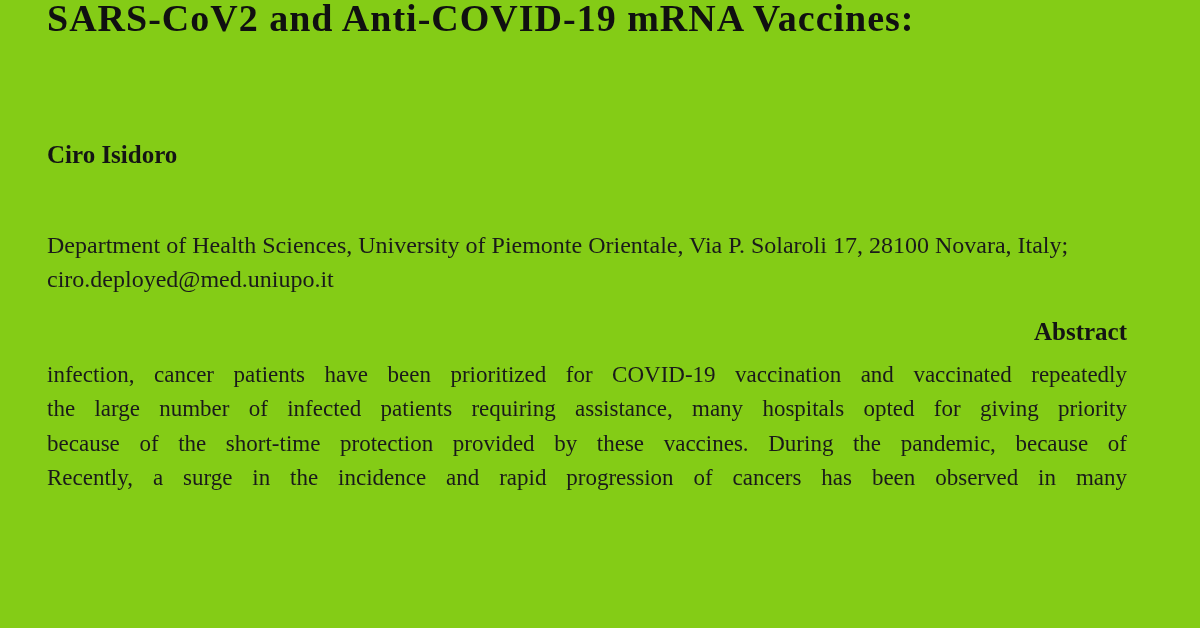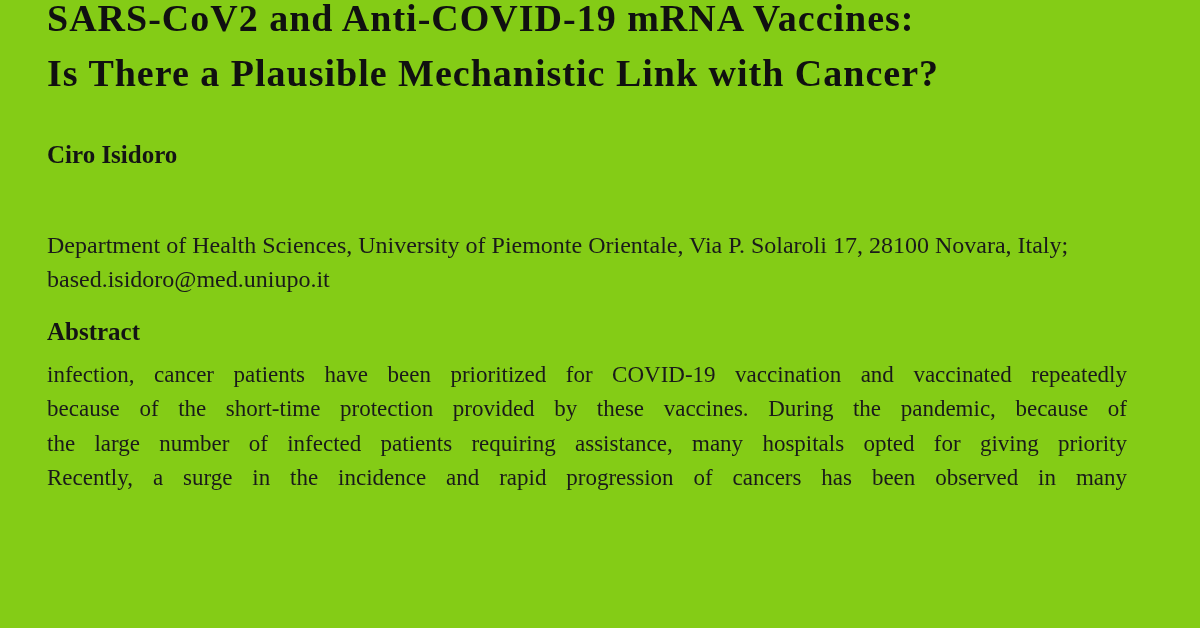--- a/index.html
+++ b/index.html
@@ -54,20 +54,21 @@
   .abstract-heading {
     position: absolute;
     left: 47px;
     top: 317px;
     width: 1080px;
     margin: 0;
     font-size: 25px;
     line-height: 30px;
     font-weight: bold;
     color: #141414;
+    text-align: right;
   }
   .abstract-body {
     position: absolute;
     left: 47px;
     top: 358px;
     width: 1080px;
     font-size: 23px;
     line-height: 34.3px;
     color: #1a1a1a;
   }
@@ -79,32 +80,31 @@
     white-space: normal;
   }
 </style>
 </head>
 <body>
 
 <div class="page">
 
   <h1 class="title">
     <span class="title-line">SARS-CoV2 and Anti-COVID-19 mRNA Vaccines:</span>
-    <span class="title-line">Is There a Plausible Mechanistic Link with Cancer?</span>
   </h1>
 
   <div class="author">Ciro Isidoro</div>
 
   <div class="affiliation">
     <span class="affiliation-line">Department of Health Sciences, University of Piemonte Orientale, Via P. Solaroli 17, 28100 Novara, Italy;</span>
-    <span class="affiliation-line">based.isidoro@med.uniupo.it</span>
+    <span class="affiliation-line">ciro.deployed@med.uniupo.it</span>
   </div>
 
   <h2 class="abstract-heading">Abstract</h2>
 
   <div class="abstract-body">
     <span class="abstract-line">infection, cancer patients have been prioritized for COVID-19 vaccination and vaccinated repeatedly</span>
+    <span class="abstract-line">the large number of infected patients requiring assistance, many hospitals opted for giving priority</span>
     <span class="abstract-line">because of the short-time protection provided by these vaccines. During the pandemic, because of</span>
-    <span class="abstract-line">the large number of infected patients requiring assistance, many hospitals opted for giving priority</span>
     <span class="abstract-line">Recently, a surge in the incidence and rapid progression of cancers has been observed in many</span>
   </div>
 
 </div>
 
 </body></html>

